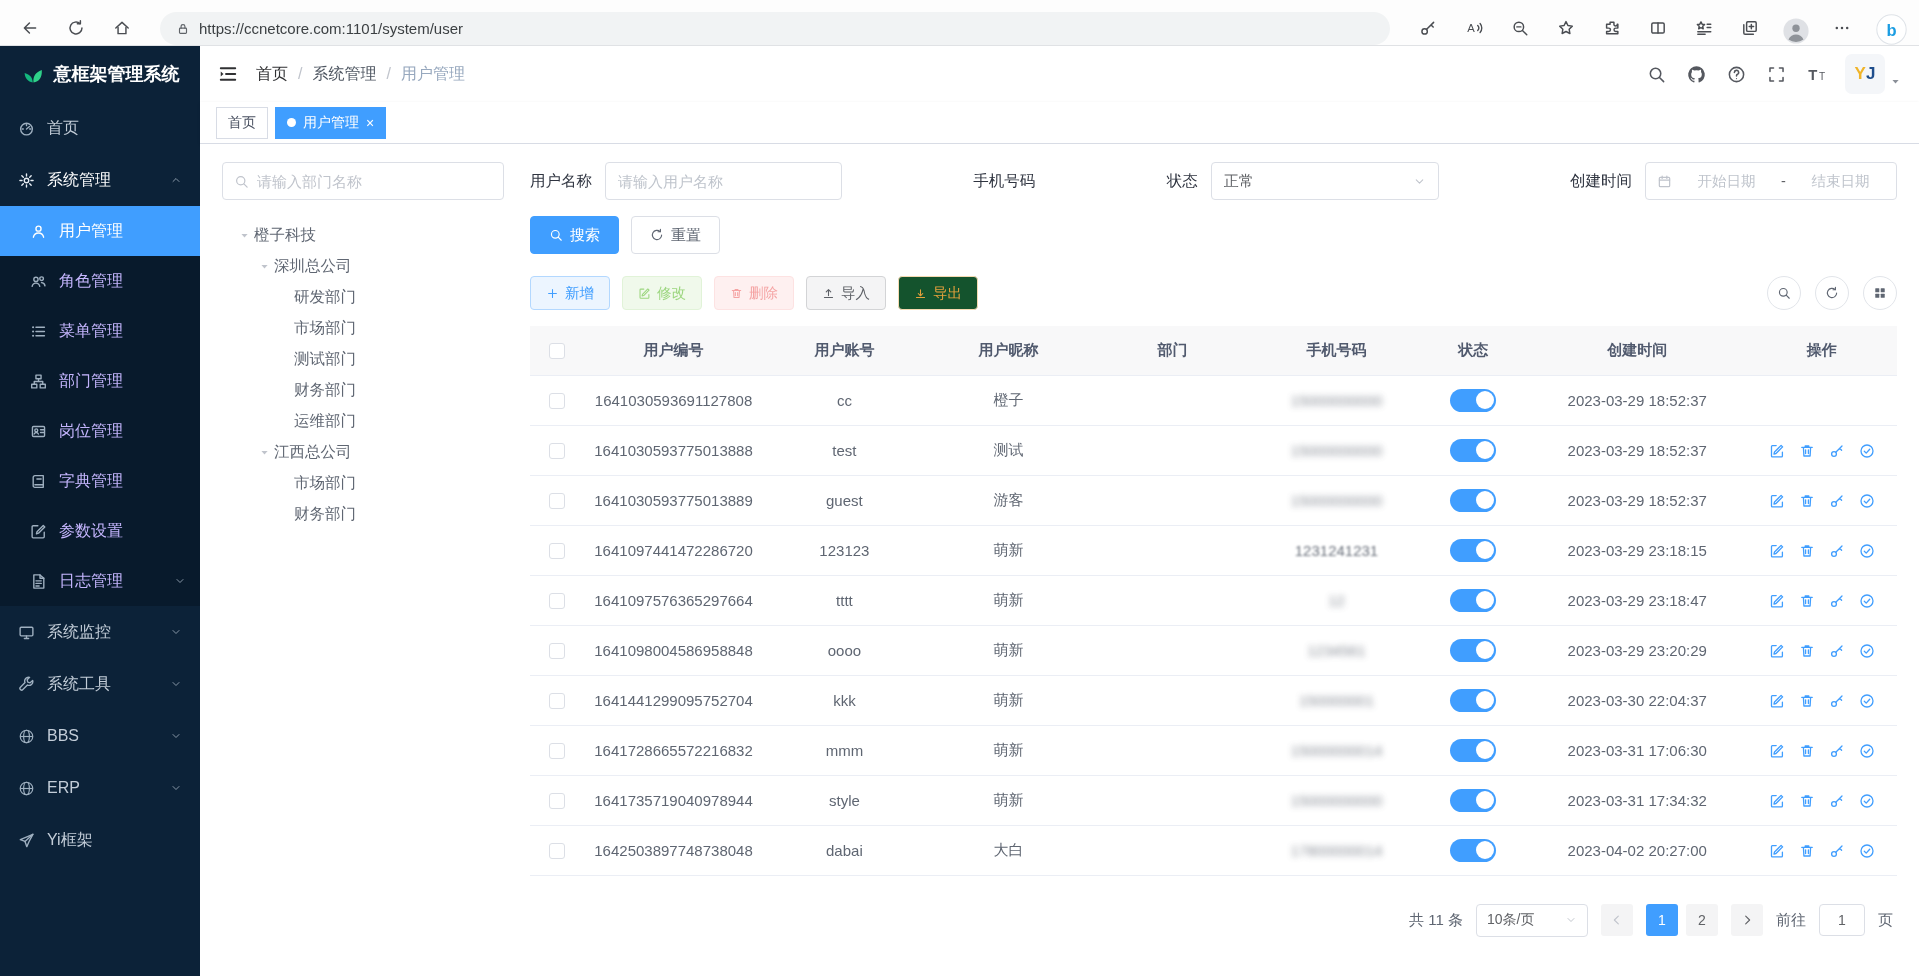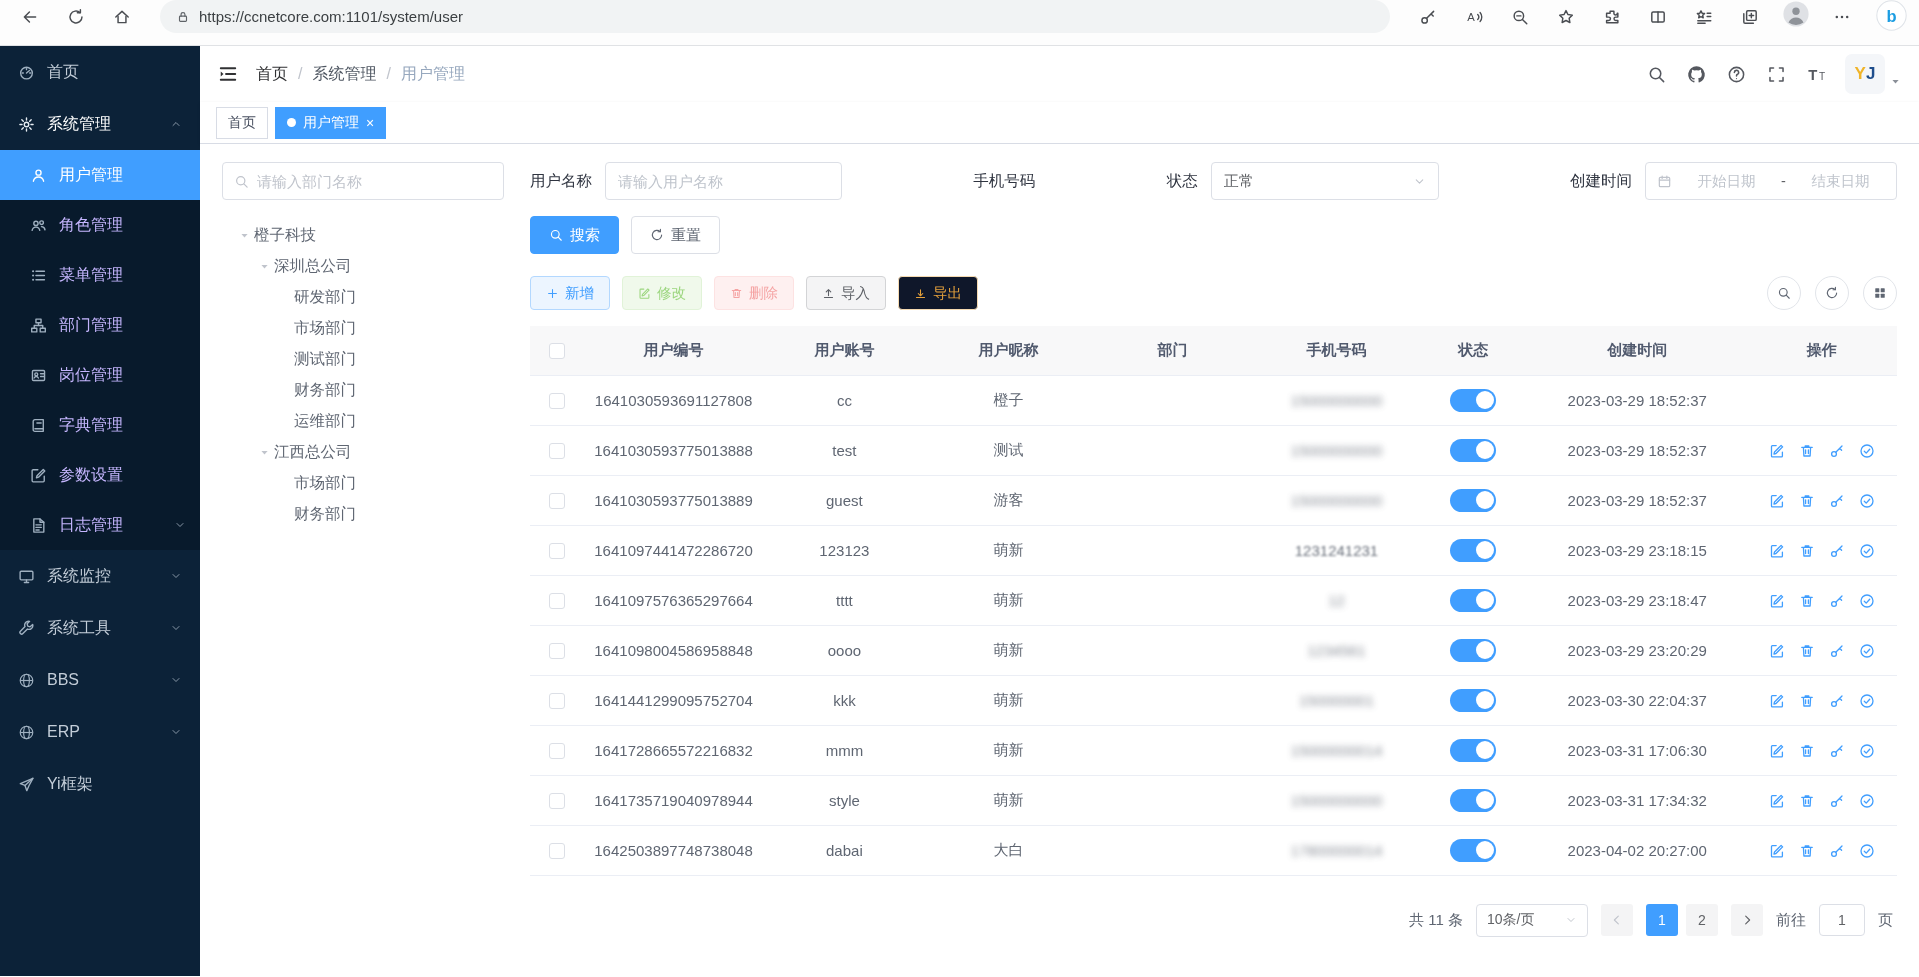--- a/index.html
+++ b/index.html
@@ -2,21 +2,21 @@
 <html style="--primary: #409eff; --sidebar-bg: #0c2238; --warning: #e6a23c;"><head>
 <meta charset="utf-8">
 <style>
   *{margin:0;padding:0;box-sizing:border-box}
   html,body{width:1919px;height:977px;overflow:hidden;background:#fff;
     font-family:"Liberation Sans","DejaVu Sans",sans-serif;color:#303133;font-size:16px}
   .icon{display:inline-flex;align-items:center;justify-content:center}
   .icon svg{width:1em;height:1em;display:block}
 
   
-  .browser{height:46px;background:#fdfdfd;border-bottom:1px solid #e0e2e5;display:flex;align-items:flex-start;padding:0 12px;gap:10px}
+  .browser{height:46px;background:#fdfdfd;border-bottom:1px solid #e0e2e5;display:flex;align-items:flex-end;padding:0 12px;gap:10px}
   .b-btn{width:36px;height:34px;border-radius:6px;display:flex;align-items:center;justify-content:center;color:#4a4d52;font-size:18px;cursor:pointer}
   .urlbar{flex:1;height:33px;background:#f1f3f4;border-radius:17px;display:flex;align-items:center;gap:9px;padding:0 16px;margin:0 10px;cursor:text}
   .urlbar .icon{font-size:14px;color:#5f6368}
   .url{font-size:15px;color:#3c4043;white-space:nowrap;overflow:hidden}
   .b-avatar{width:28px;height:28px;border-radius:50%;overflow:hidden;margin:0 4px;cursor:pointer}
   .b-avatar .icon{font-size:28px}
   .bing{width:31px;height:31px;margin-left:6px;cursor:pointer}
   .bing svg{width:31px;height:31px}
 
   
@@ -90,21 +90,21 @@
   .btn-primary{background:var(--primary,#409eff);border-color:var(--primary,#409eff);color:#fff}
 
   .toolbar{margin-top:22px;display:flex;align-items:center}
   .btn-group{display:flex;gap:12px}
   .btn-mini{height:34px;padding:0 15px;font-size:14.5px;border-radius:4px;display:inline-flex;align-items:center;gap:6px;cursor:pointer;white-space:nowrap}
   .btn-mini .icon{font-size:13px}
   .plain-primary{background:#ecf5ff;border:1px solid #b3d8ff;color:var(--primary,#409eff)}
   .plain-success{background:#f0f9eb;border:1px solid #e1f3d8;color:#9cd67f}
   .plain-danger{background:#fef0f0;border:1px solid #fde2e2;color:#f5a3a3}
   .plain-info{background:#f4f4f5;border:1px solid #d3d4d6;color:#5d6066}
-  .plain-warning{background:#0f172a;border:1px solid #f5dab1;color:var(--warning,#e6a23c)}
+  .plain-warning{background:#14532d;border:1px solid #f5dab1;color:var(--warning,#e6a23c)}
   .tool-icons{margin-left:auto;display:flex;gap:14px}
   .tool-icon{width:34px;height:34px;border:1px solid #e2e5ea;border-radius:50%;background:#fff;display:flex;align-items:center;justify-content:center;color:#5f6672;font-size:14px;cursor:pointer}
 
   
   .table-wrap{margin-top:16px}
   table{width:100%;border-collapse:collapse;table-layout:fixed}
   th{background:#f8f8f9;color:#515a6e;font-weight:bold;font-size:15px;height:49px;text-align:center;border-bottom:1px solid #ebeef5;white-space:nowrap}
   td{height:50px;font-size:15px;color:#5f6672;text-align:center;border-bottom:1px solid #ebeef5;white-space:nowrap;overflow:hidden}
   th:nth-child(1){width:4%}  th:nth-child(2){width:13%} th:nth-child(3){width:12%}
   th:nth-child(4){width:12%} th:nth-child(5){width:12%} th:nth-child(6){width:12%}
@@ -245,20 +245,29 @@
         <svg viewBox="0 0 30 30">
           <circle cx="15" cy="15" r="14.2" fill="#fff" stroke="#dfe3e8"></circle>
           <text x="15" y="21" text-anchor="middle" font-size="16" font-weight="bold" fill="#1b9de2" font-family="sans-serif">b</text>
         </svg>
       </span></span>
 </div>
 
 <div class="app">
 
   <aside class="sidebar">
+    <div class="logo">
+      <span class="icon">
+          <svg viewBox="0 0 24 24">
+            <path d="M12.5 20.5c-.6-5.5 1.6-9.8 8.3-12.4.5 7.6-2.7 11.7-8.3 12.4z" fill="#2fd189"></path>
+            <path d="M11.7 20.5C7 19.6 4 16.4 3.6 11c5.6 1.7 7.9 4.6 8.1 9.5z" fill="#14b77e"></path>
+          </svg>
+        </span>
+      <span>意框架管理系统</span>
+    </div>
     <nav id="menu">
         <div class="menu-item">
        <span class="mi-icon icon">
             <svg viewBox="0 0 16 16" fill="none" stroke="currentColor" stroke-width="1.3" stroke-linecap="round" stroke-linejoin="round">
               <circle cx="8" cy="8.5" r="5.5"></circle>
               <path d="M8 8.5l2.8-2.3M4 8.5h1M8 4.3v1M12 8.5h-1"></path>
             </svg>
           </span>
        <span class="mi-label">首页</span>
 

